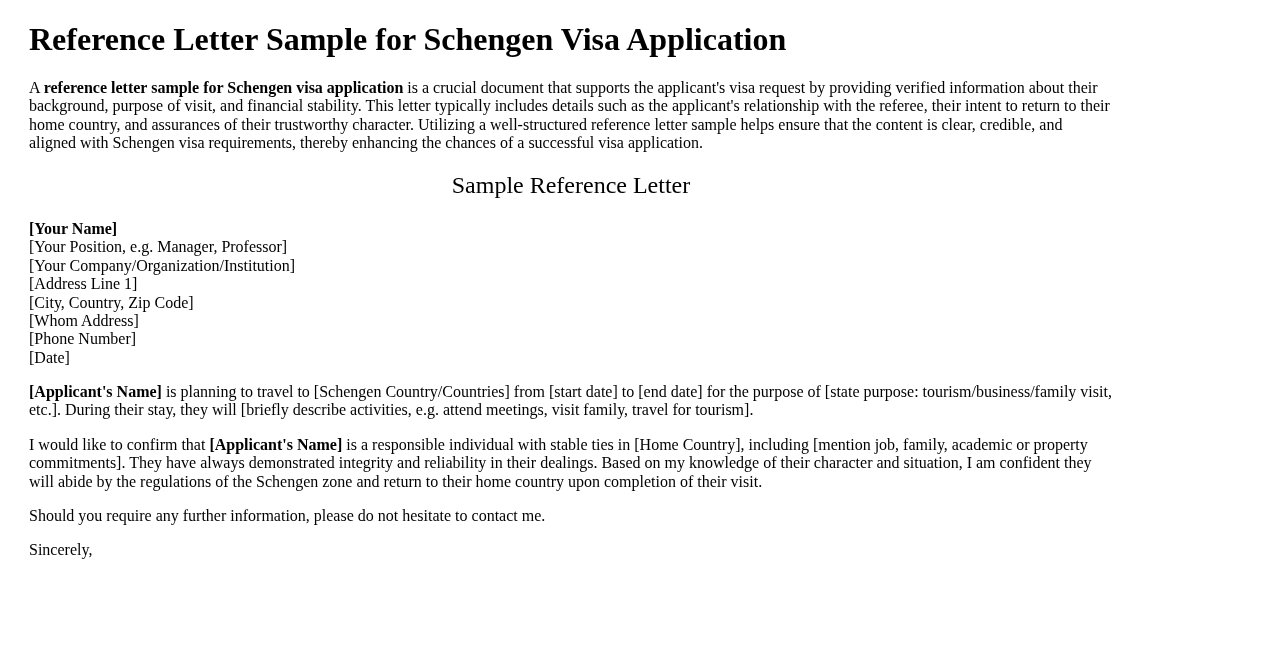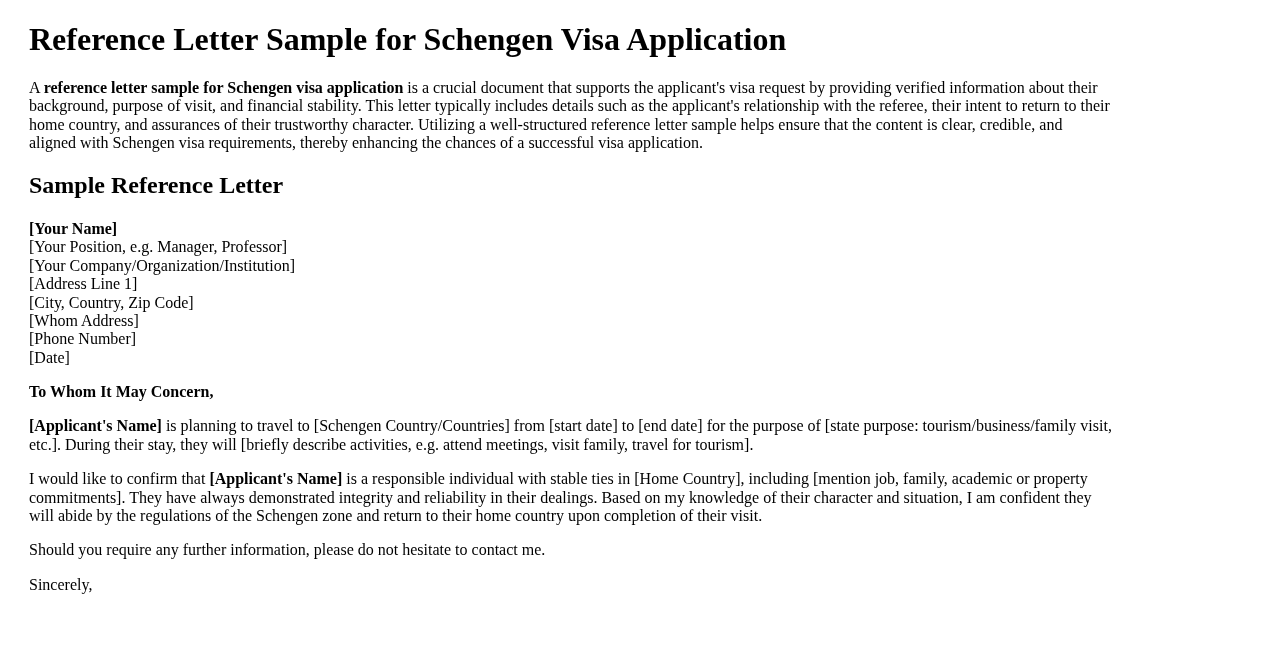--- a/index.html
+++ b/index.html
@@ -21,23 +21,24 @@
     line-height: 1.15;
   }
   h1.doc-title {
     font-size: 32px;
     font-weight: bold;
     margin: 21px 0;
     line-height: 1.15;
   }
   h2.section-heading {
     font-size: 24px;
-    font-weight: bold;
+    font-weight: normal;
     margin: 20px 0;
     line-height: 1.15;
+    text-align: center;
   }
   p {
     margin: 16px 0;
   }
   .b {
     font-weight: bold;
   }
 </style>
 </head>
 <body>
@@ -45,21 +46,20 @@
 <div class="page">
 
   <h1 class="doc-title">Reference Letter Sample for Schengen Visa Application</h1>
 
   <p><span>A </span><span class="b">reference letter sample for Schengen visa application</span><span> is a crucial document that supports the applicant's visa request by providing verified information about their background, purpose of visit, and financial stability. This letter typically includes details such as the applicant's relationship with the referee, their intent to return to their home country, and assurances of their trustworthy character. Utilizing a well-structured reference letter sample helps ensure that the content is clear, credible, and aligned with Schengen visa requirements, thereby enhancing the chances of a successful visa application.</span></p>
 
   <h2 class="section-heading">Sample Reference Letter</h2>
 
   <p><span class="b">[Your Name]</span><br><span>[Your Position, e.g. Manager, Professor]</span><br><span>[Your Company/Organization/Institution]</span><br><span>[Address Line 1]</span><br><span>[City, Country, Zip Code]</span><br><span>[Whom Address]</span><br><span>[Phone Number]</span><br><span>[Date]</span></p>
 
-  <p><span class="b">To Whom It May Concern,</span></p>
 
 
   <p><span></span><span class="b">[Applicant's Name]</span><span> is planning to travel to [Schengen Country/Countries] from [start date] to [end date] for the purpose of [state purpose: tourism/business/family visit, etc.]. During their stay, they will [briefly describe activities, e.g. attend meetings, visit family, travel for tourism].</span></p>
 
   <p><span>I would like to confirm that </span><span class="b">[Applicant's Name]</span><span> is a responsible individual with stable ties in [Home Country], including [mention job, family, academic or property commitments]. They have always demonstrated integrity and reliability in their dealings. Based on my knowledge of their character and situation, I am confident they will abide by the regulations of the Schengen zone and return to their home country upon completion of their visit.</span></p>
 
   <p>Should you require any further information, please do not hesitate to contact me.</p>
 
   <p>Sincerely,</p>
 

